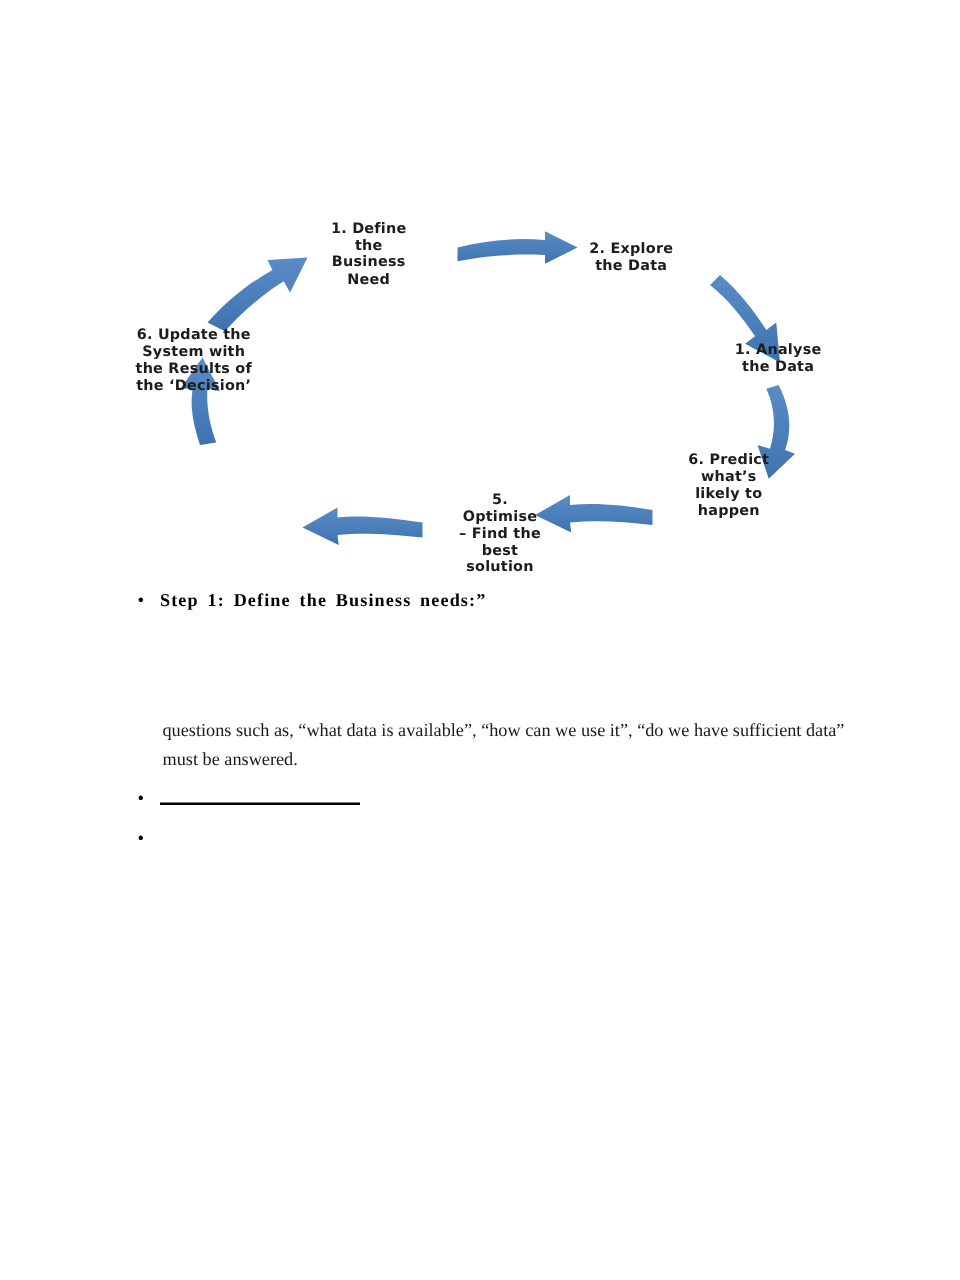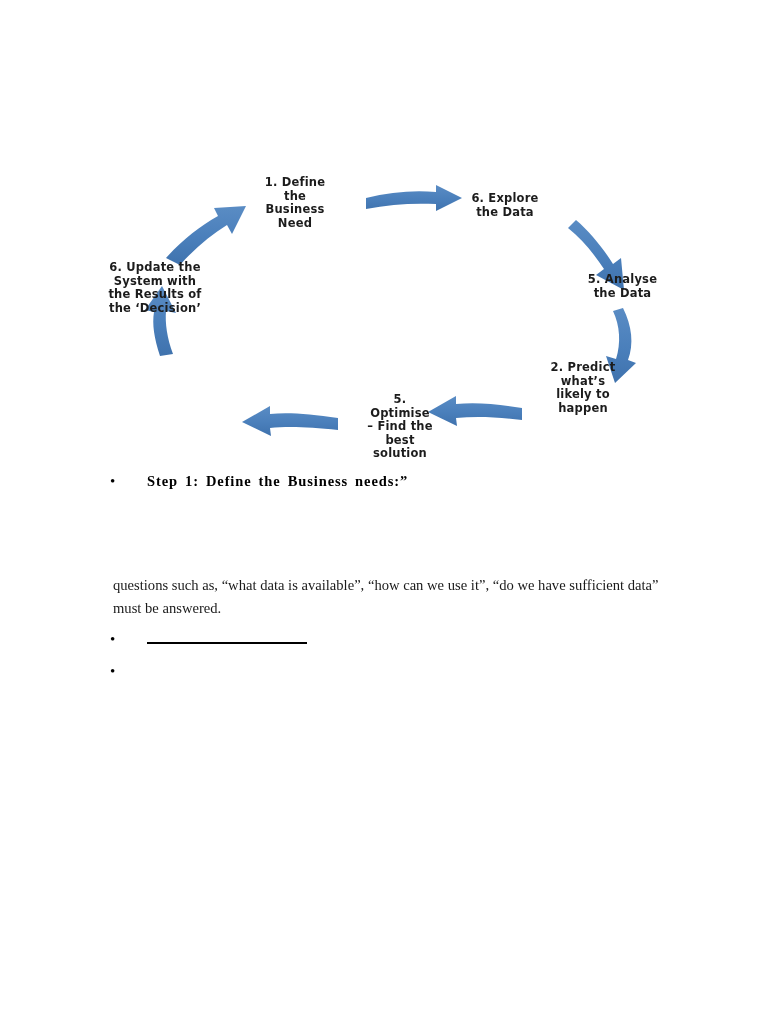--- a/index.html
+++ b/index.html
@@ -74,28 +74,27 @@
     text-align: left;
   }
   .bullet-text {
     font-family: "Liberation Serif", "DejaVu Serif", serif;
     font-weight: bold;
     font-size: 14.5px;
     line-height: 18px;
     color: #000;
     letter-spacing: 0.9px;
     word-spacing: 2.5px;
-    margin-left: 19px;
   }
 
   #bullet-step1 { left: 110px; top: 472px; }
 
   .paragraph {
     position: absolute;
-    left: 113px;
+    left: 130px;
     top: 574px;
     width: 552px;
     font-family: "Liberation Serif", "DejaVu Serif", serif;
     font-size: 14.6px;
     line-height: 23px;
     color: #1a1a1a;
     text-align: left;
   }
 
   #bullet-blank { left: 110px; top: 630px; }
@@ -154,25 +153,25 @@
 
       <g>
         <path d="M96,90 C112,72 130,58 148,48 L144,40 L176,38 L162,66 L157,57 C141,67 125,80 110,97 Z" fill="url(#abl)"></path>
       </g>
     </svg>
 
     <div class="node-label n1">1. Define
 the
 Business
 Need</div>
-    <div class="node-label n2">6. Explore
+    <div class="node-label n2">2. Explore
 the Data</div>
-    <div class="node-label n3">5. Analyse
+    <div class="node-label n3">1. Analyse
 the Data</div>
-    <div class="node-label n4">2. Predict
+    <div class="node-label n4">6. Predict
 what’s
 likely to
 happen</div>
     <div class="node-label n5">5.
 Optimise
 – Find the
 best
 solution</div>
     <div class="node-label n7">6. Update the
 System with

